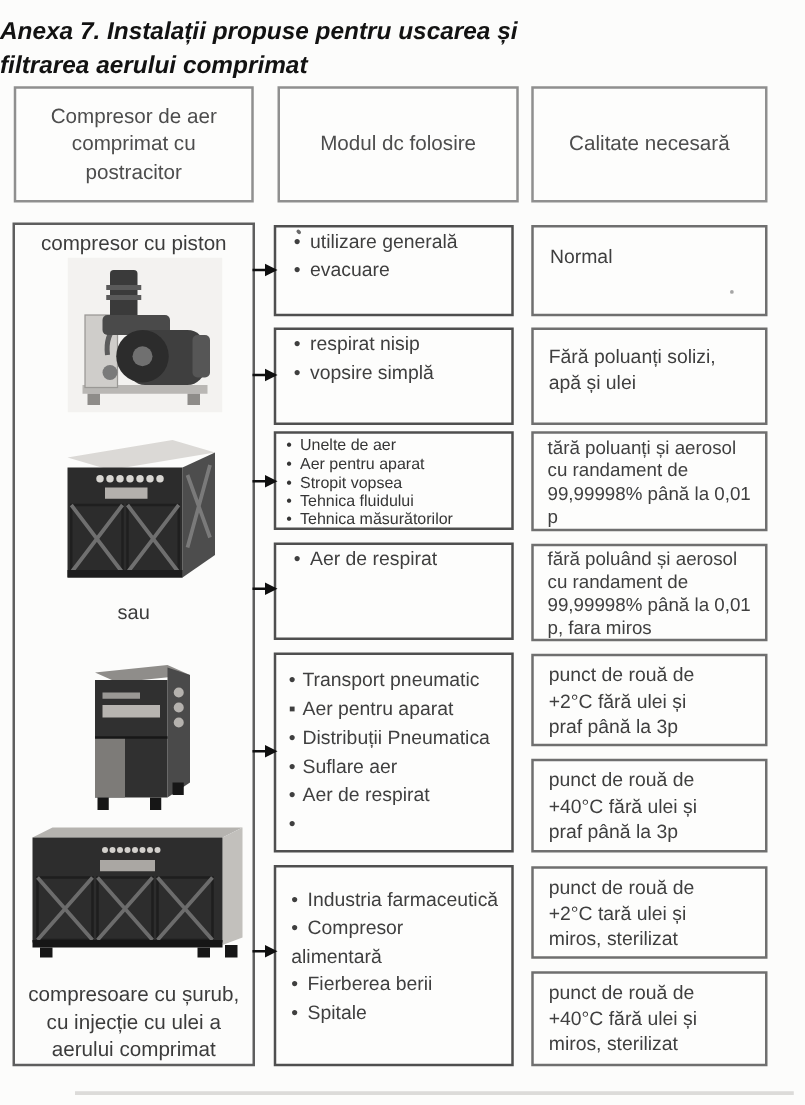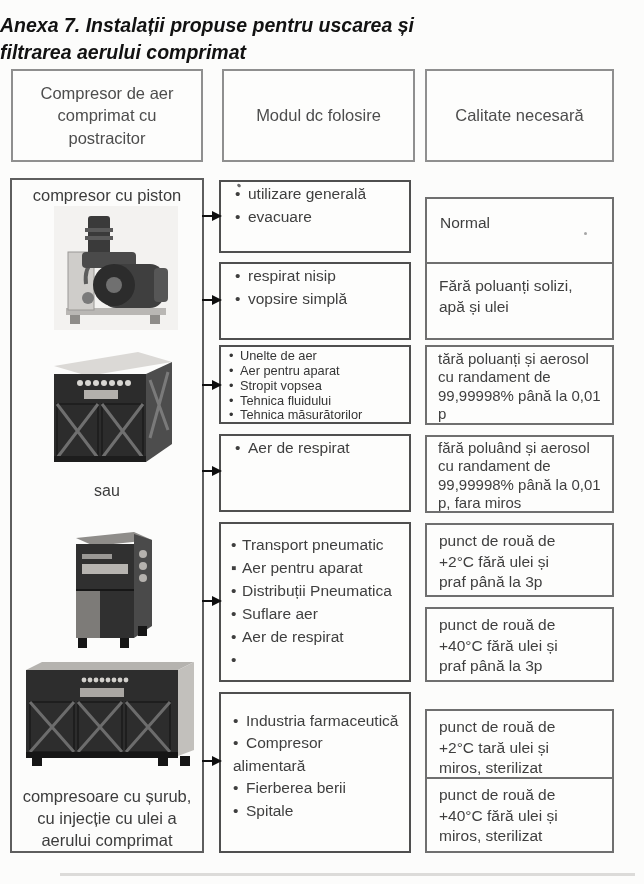--- a/index.html
+++ b/index.html
@@ -22,27 +22,27 @@
   .m1{top:180px;height:73px;line-height:1.5;}
   .m2{top:262px;height:78px;line-height:1.5;}
   .m3{top:345px;height:79px;font-size:12.8px;line-height:1.16;padding:2px 4px 0 8px;color:#353535;}
   .m4{top:434px;height:78px;line-height:1.5;}
   .m5{top:522px;height:160px;line-height:1.48;padding:10px 4px 0 10px;}
   .m6{top:692px;height:161px;line-height:1.45;padding:16px 10px 0 12px;}
   .b{display:inline-block;width:13px;}
   .m3 .b{width:11px;} .m5 .b{width:11px;}
   .qbox{position:absolute;left:425px;width:189px;box-sizing:border-box;border:2px solid #6f6f6f;
         background:#fdfdfc;color:#3f3f3f;font-size:15.5px;line-height:1.33;}
-  .q1{top:197px;height:73px;padding:14px 12px 16px 13px;}
+  .q1{top:180px;height:73px;padding:14px 12px 16px 13px;}
   .q2{top:262px;height:78px;padding:12px 20px 0 12px;}
   .q3{top:345px;height:80px;padding:3px 6px 0 11px;font-size:15px;line-height:1.23;}
   .q4{top:435px;height:78px;padding:2px 6px 0 11px;font-size:15px;line-height:1.22;}
   .q5{top:523px;height:74px;padding:6px 34px 0 12px;}
   .q6{top:607px;height:75px;padding:6px 34px 0 12px;}
-  .q7{top:709px;height:74px;padding:6px 34px 0 12px;}
+  .q7{top:693px;height:74px;padding:6px 34px 0 12px;}
   .q8{top:777px;height:76px;padding:6px 34px 0 12px;}
   .arrow{position:absolute;left:202px;width:18px;height:0;border-top:2.5px solid #0f0f0f;}
   .arrow::after{content:"";position:absolute;right:-2px;top:-6.5px;width:0;height:0;
         border-left:10px solid #0f0f0f;border-top:5px solid transparent;border-bottom:5px solid transparent;}
   .a1{top:215px;} .a2{top:299px;} .a3{top:384px;} .a4{top:470px;} .a5{top:600px;} .a6{top:760px;}
   .bottom-line{position:absolute;top:873px;left:60px;width:575px;height:3px;background:#cbc9c6;opacity:.65;}
   .speck{position:absolute;background:#6a6a6a;border-radius:50%;}
   .sp1{left:237px;top:184px;width:4px;height:3px;transform:rotate(40deg);}
   .sp2{left:584px;top:232px;width:3px;height:3px;opacity:.6;}
 </style>

